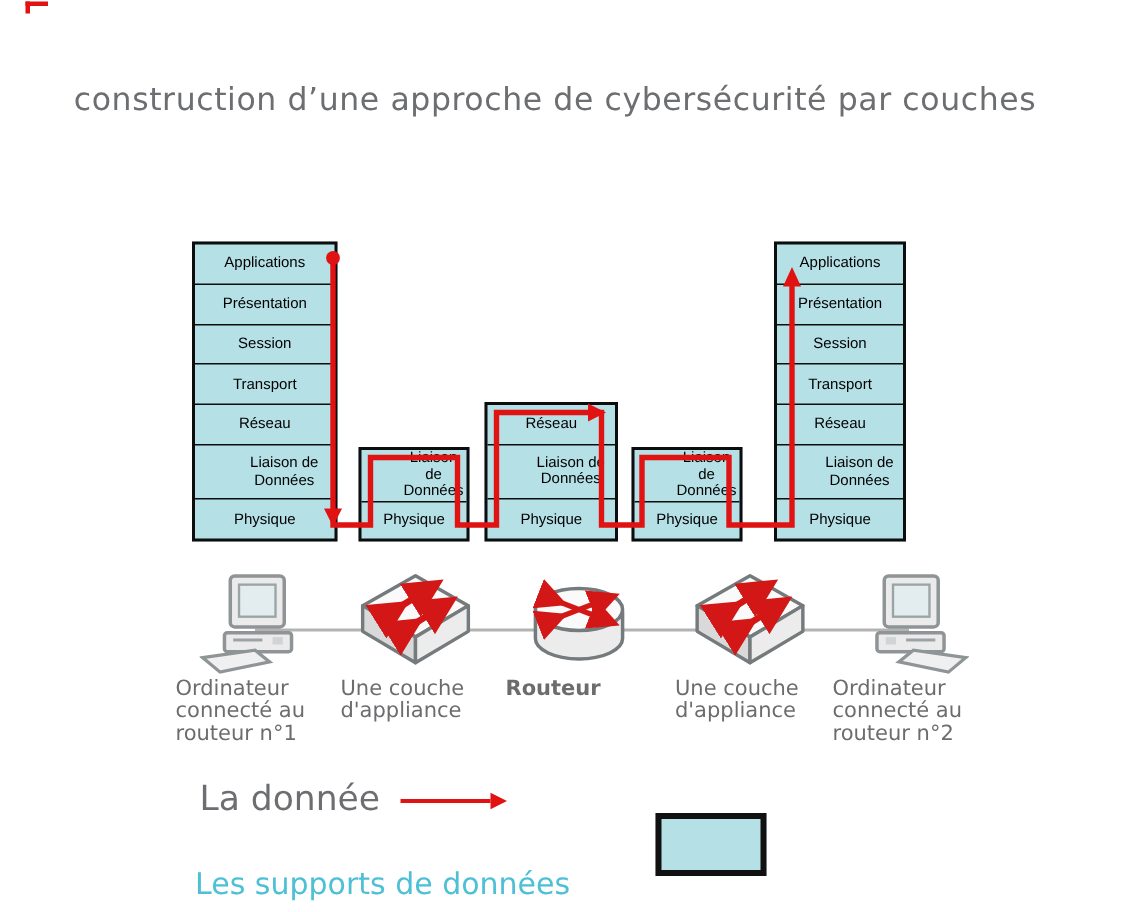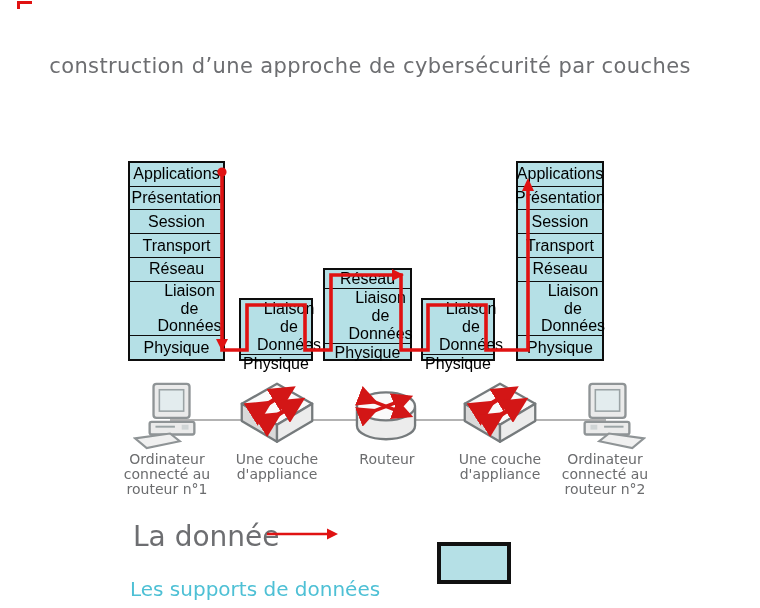--- a/index.html
+++ b/index.html
@@ -12,41 +12,41 @@
          color:#6d6e71;letter-spacing:.4px;}
 
   
   #corner-mark{left:17px;top:1px;width:12px;height:5px;
                border-top:3px solid #e01212;border-left:3px solid #e01212;}
 
   
   .stack{border:2px solid #0d0d0d;background:#b5e0e6;display:flex;flex-direction:column;
          box-sizing:border-box;z-index:2;}
   .row{flex:1 1 0;display:flex;align-items:center;justify-content:center;text-align:center;
-       font-family:"Liberation Sans",sans-serif;font-size:16px;line-height:1.12;color:#000;
+       font-family:"Liberation Sans",sans-serif;font-size:10px;line-height:1.12;color:#000;
        border-top:1px solid #0d0d0d;padding:0 2px;}
   .row:first-child{border-top:none;}
   .row.dbl{flex:1.38 1 0;padding-left:28px;}
   #stack-1{left:128px;top:161px;width:97px;height:200px;}
   #stack-2{left:239px;top:298px;width:74px;height:63px;}
   #stack-3{left:323px;top:268px;width:89px;height:93px;}
   #stack-4{left:421px;top:298px;width:74px;height:63px;}
   #stack-5{left:516px;top:161px;width:88px;height:200px;}
 
   
   #flow-overlay{left:0;top:0;width:760px;height:608px;z-index:3;pointer-events:none;}
 
   
   #device-line{left:170px;top:419px;width:436px;height:2px;background:#b3b3b3;z-index:0;}
   .dev{z-index:2;}
-  .dev-label{top:452px;text-align:center;font-size:14px;line-height:15px;color:#6b6c6e;
+  .dev-label{top:452px;text-align:left;font-size:14px;line-height:15px;color:#6b6c6e;
              white-space:pre-line;z-index:2;}
 
   
-  #legend-data-label{left:133px;top:520px;font-size:28px;color:#6d6e71;}
+  #legend-data-label{left:133px;top:520px;font-size:23px;color:#6d6e71;}
   #legend-support-label{left:130px;top:577px;font-size:20px;color:#4ec0d5;}
   #legend-arrow{left:262px;top:524px;width:85px;height:20px;}
   #legend-box{left:437px;top:542px;width:66px;height:34px;background:#b5e0e6;
               border:4px solid #111;}
 </style>
 </head>
 <body>
 
 <div class="abs" id="corner-mark"></div>
 
@@ -154,21 +154,21 @@
     <rect x="50" y="45" width="7" height="5" fill="#cfd4d5"></rect>
     <polygon points="2,59 38,54 48,62 14,69" fill="#f0f0f0" stroke="#8f9496" stroke-width="2.2"></polygon>
   </g>
 </svg>
 
 <div class="abs dev-label" style="left:117px;width:100px;">Ordinateur
 connecté au
 routeur n°1</div>
 <div class="abs dev-label" style="left:227px;width:100px;">Une couche
 d'appliance</div>
-<div class="abs dev-label" style="left:337px;width:100px;">Routeur</div>
+<div class="abs dev-label" style="left:337px;width:100px;font-weight:bold;">Routeur</div>
 <div class="abs dev-label" style="left:450px;width:100px;">Une couche
 d'appliance</div>
 <div class="abs dev-label" style="left:555px;width:100px;">Ordinateur
 connecté au
 routeur n°2</div>
 
 <div class="abs" id="legend-data-label">La donnée</div>
 <svg class="abs" id="legend-arrow" viewBox="0 0 85 20" xmlns="http://www.w3.org/2000/svg">
   <line x1="5" y1="10" x2="65" y2="10" stroke="#e01212" stroke-width="2.6"></line>
   <polygon points="65,4.5 65,15.5 76,10" fill="#e01212"></polygon>

